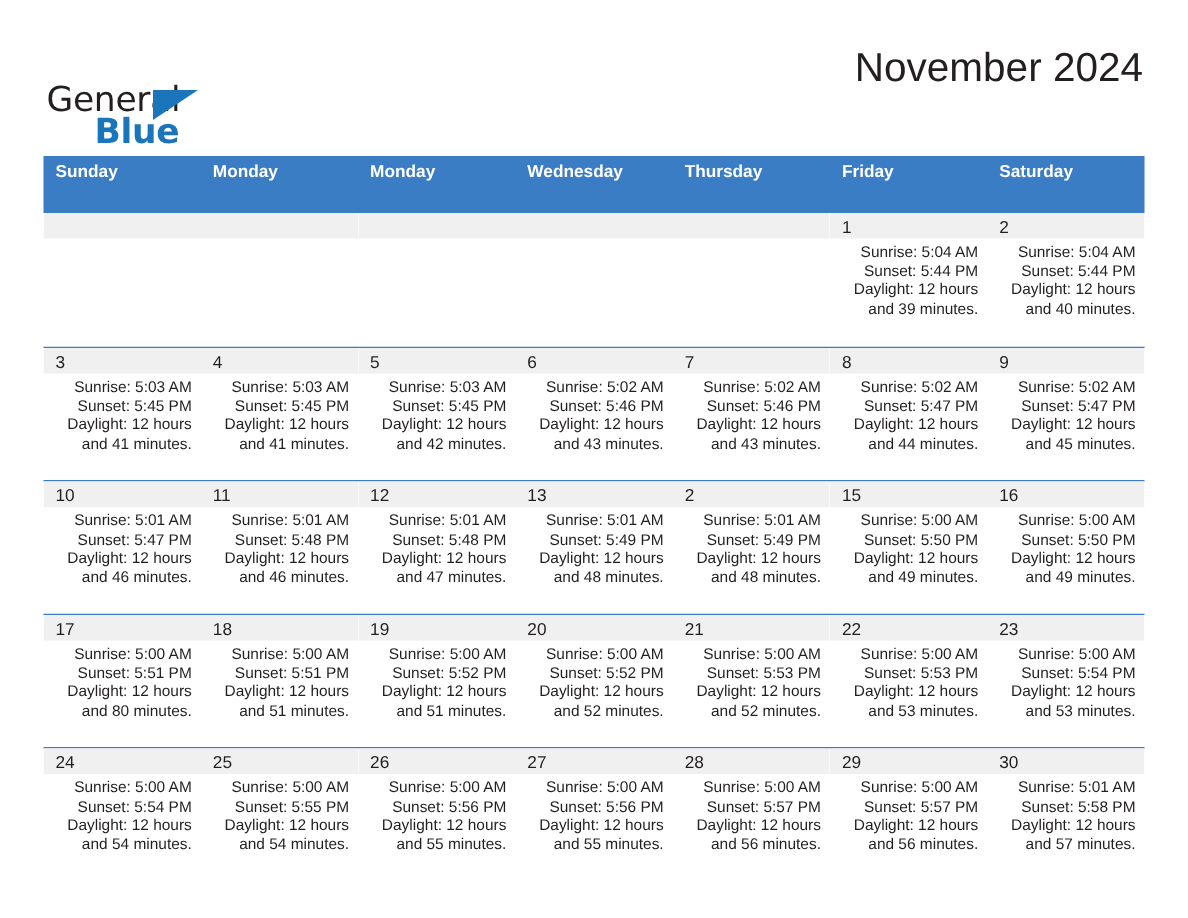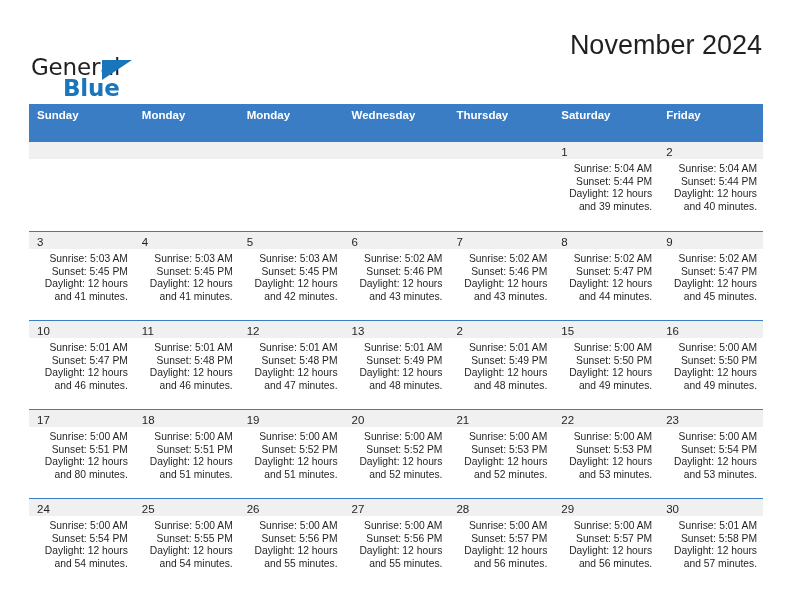--- a/index.html
+++ b/index.html
@@ -172,22 +172,22 @@
   </div>
 
   <div class="calendar">
 
     <div class="weekday-row">
       <div class="weekday">Sunday</div>
       <div class="weekday">Monday</div>
       <div class="weekday">Monday</div>
       <div class="weekday">Wednesday</div>
       <div class="weekday">Thursday</div>
+      <div class="weekday">Friday</div>
       <div class="weekday">Saturday</div>
-      <div class="weekday">Friday</div>
     </div>
 
     <div id="weeks-container">
         <div class="week-row first">
           <div class="day-cell empty">
             <div class="day-number-strip"><span class="day-number"></span></div>
           </div>
           <div class="day-cell empty">
             <div class="day-number-strip"><span class="day-number"></span></div>
           </div>

